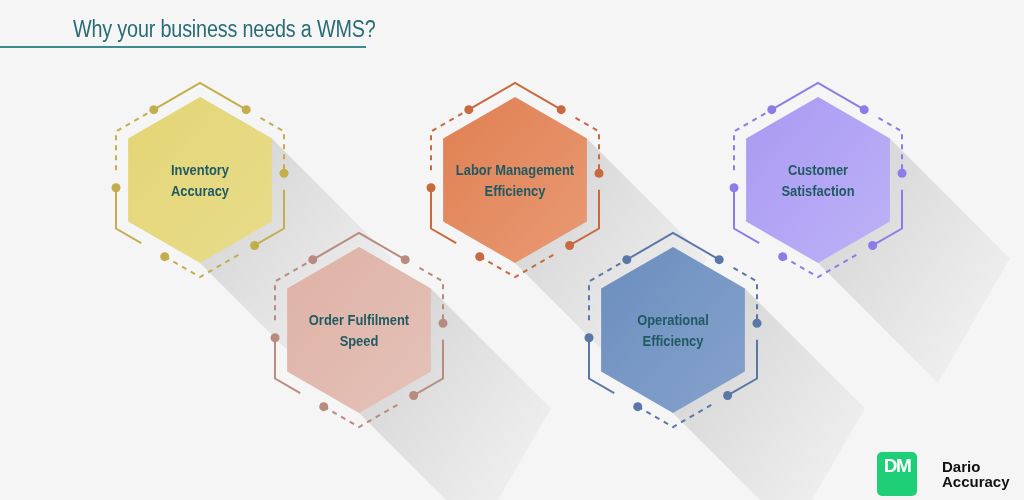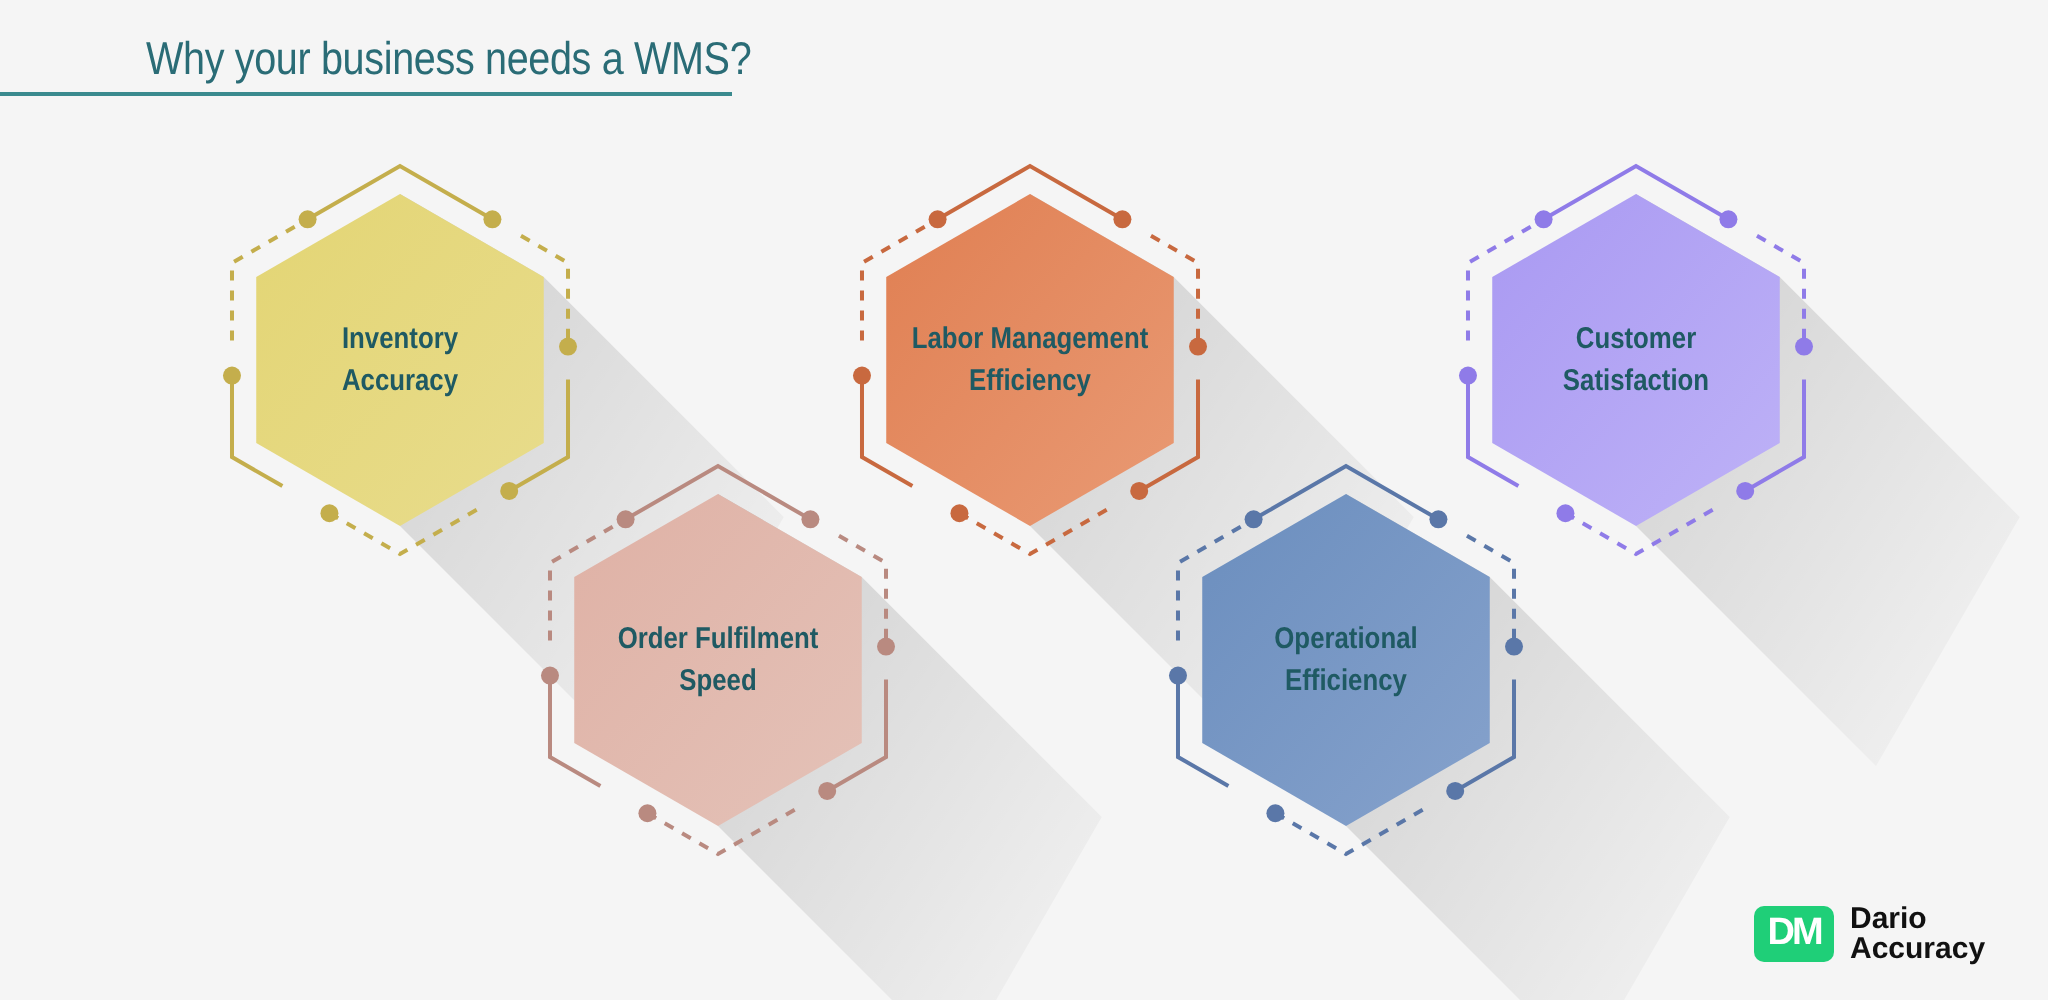--- a/index.html
+++ b/index.html
@@ -22,26 +22,26 @@
   svg.diagram { position: absolute; left: 0; top: 0; }
   .hex-label {
     position: absolute; width: 150px; text-align: center;
     font-family: "Liberation Sans", sans-serif; font-weight: 700;
     font-size: 15px; line-height: 21px; color: #1f5a63;
     transform: translate(-50%, -50%) scaleX(0.86);
   }
   .hex-label span { display: block; }
   .logo { position: absolute; left: 877px; top: 452px; display: flex; align-items: center; }
   .logo-mark {
-    width: 40px; height: 28px; border-radius: 5px; background: #1fcf78;
+    width: 40px; height: 44px; border-radius: 5px; background: #1fcf78;
     color: #fff; font-family: "Liberation Sans", sans-serif; font-weight: 700;
     font-size: 19px; line-height: 28px; text-align: center; letter-spacing: -1.5px;
   }
   .logo-text {
-    margin-left: 8px; font-family: "Liberation Sans", sans-serif; font-weight: 700;
+    margin-left: 25px; font-family: "Liberation Sans", sans-serif; font-weight: 700;
     font-size: 15px; line-height: 15px; color: #111;
   }
   .logo-text span { display: block; }
 </style>
 </head>
 <body>
 
 <div class="title">Why your business needs a WMS?</div>
 <div class="title-underline"></div>
 

